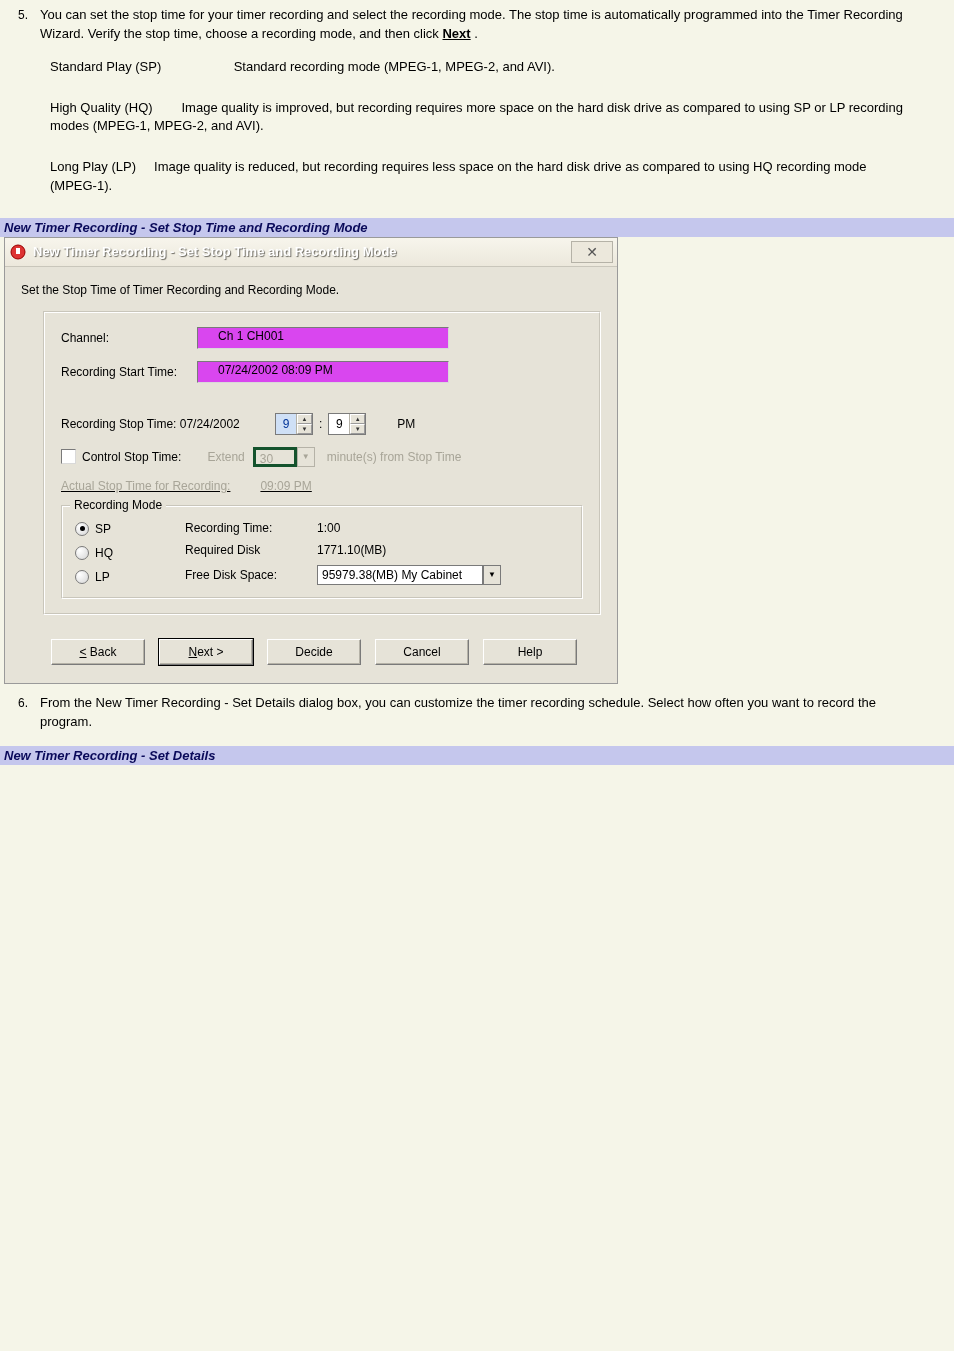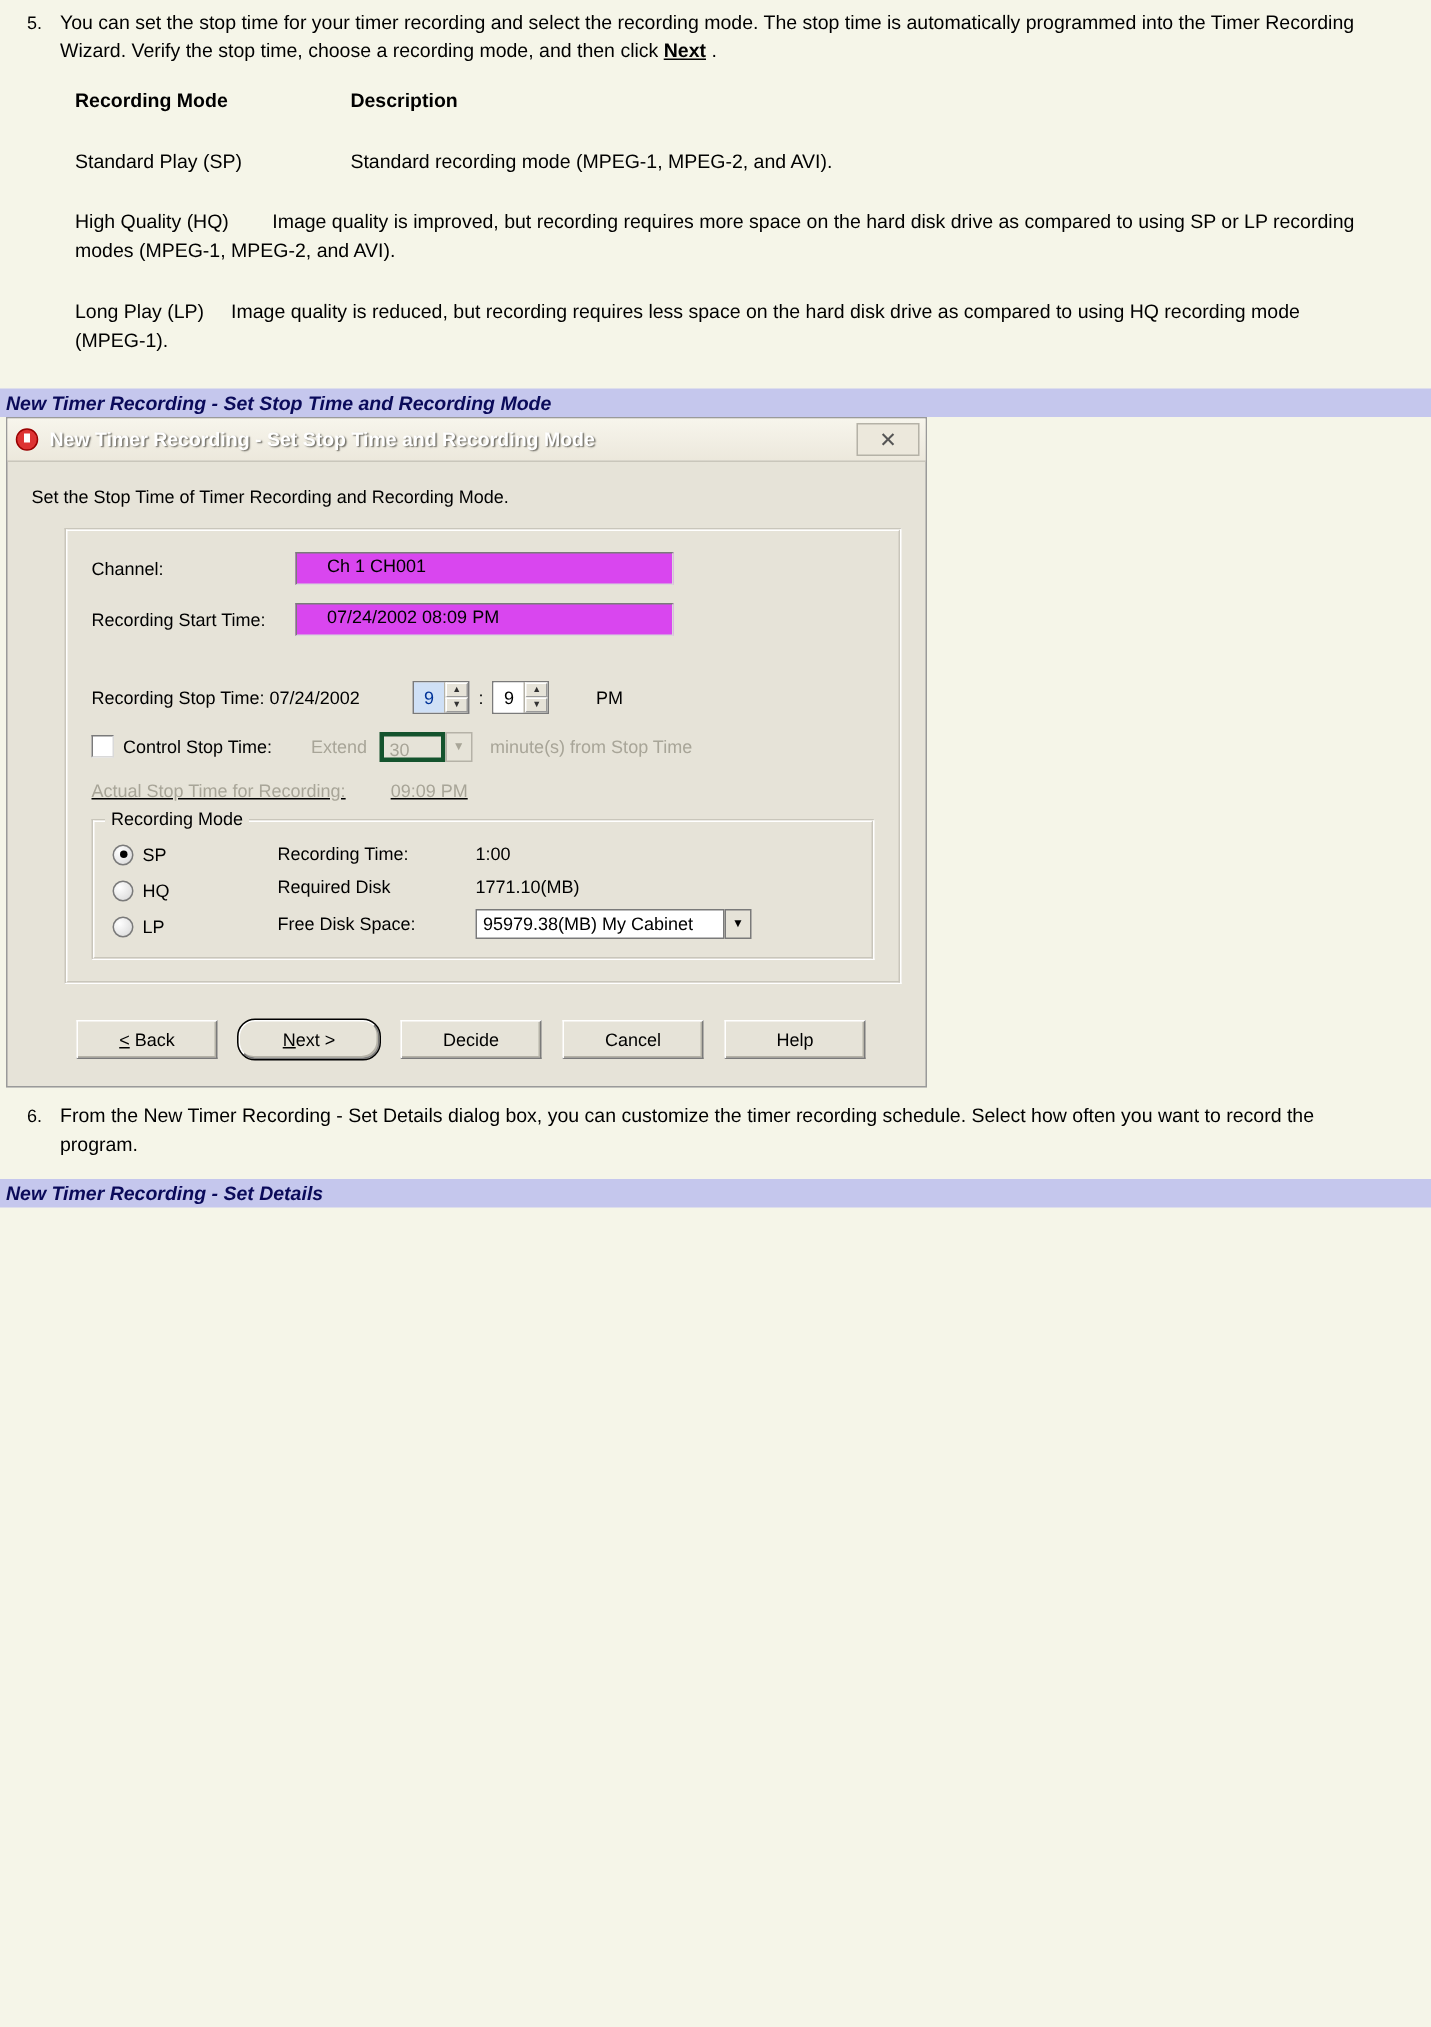--- a/index.html
+++ b/index.html
@@ -269,42 +269,37 @@
     height:24px;
     background:#e6e3d8;
     border:1px solid #fff;
     border-right-color:#7a7a7a;
     border-bottom-color:#7a7a7a;
     display:flex; align-items:center; justify-content:center;
     box-shadow: inset -1px -1px 0 #b5b2a7;
   }
   .btn.default {
     outline:1px solid #000;
-    border-radius:11px;
   }
   .underline-first::first-letter { text-decoration: underline; }
 </style>
 </head>
 <body>
 
 <div class="page">
 
 
   <div class="ol-item">
     <span class="ol-marker">5.</span>
     <span>
       <span>You can set the stop time for your timer recording and select the recording mode. The stop time is automatically programmed into the Timer Recording Wizard. Verify the stop time, choose a recording mode, and then click </span><span class="bold">Next</span><span> .</span>
     </span>
   </div>
 
   <div class="table-block">
-    <div class="row row-head">
-      <span class="col1">Recording Mode</span>
-      <span>Description</span>
-    </div>
     <div class="row">
       <span class="col1">Standard Play (SP)</span>
       <span>Standard recording mode (MPEG-1, MPEG-2, and AVI).</span>
     </div>
     <div class="row">
       <span>High Quality (HQ)</span>&nbsp;&nbsp;&nbsp;&nbsp;&nbsp;&nbsp;&nbsp;
       <span>Image quality is improved, but recording requires more space on the hard disk drive as compared to using SP or LP recording modes (MPEG-1, MPEG-2, and AVI).</span>
     </div>
     <div class="row">
       <span>Long Play (LP)</span>&nbsp;&nbsp;&nbsp;&nbsp;

